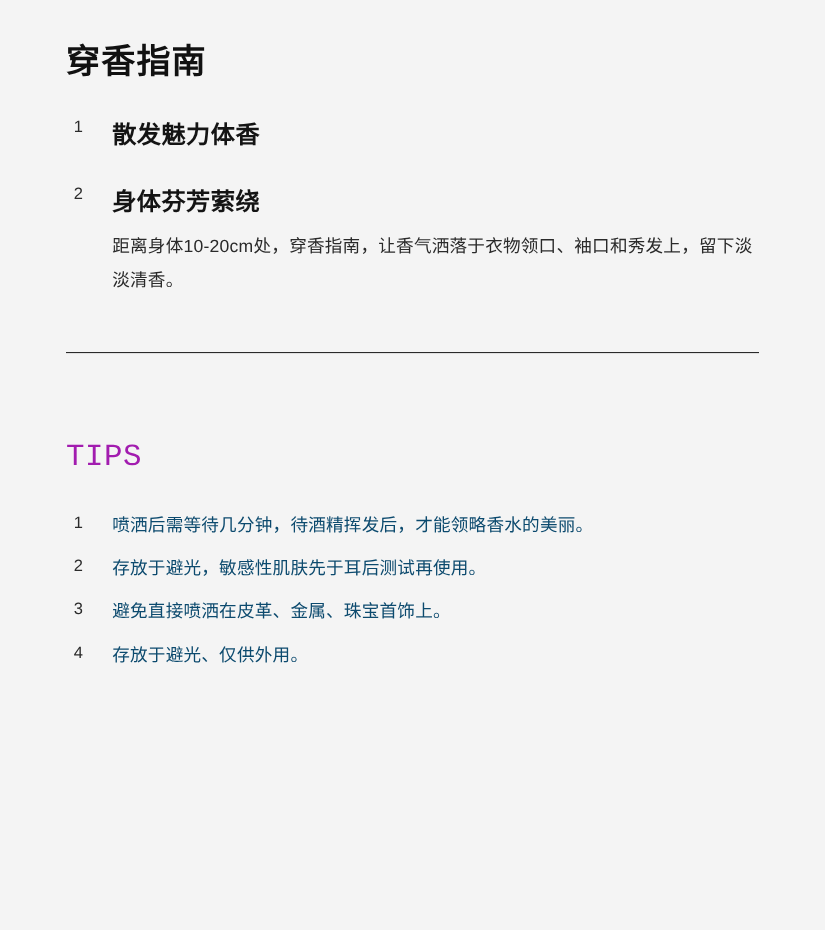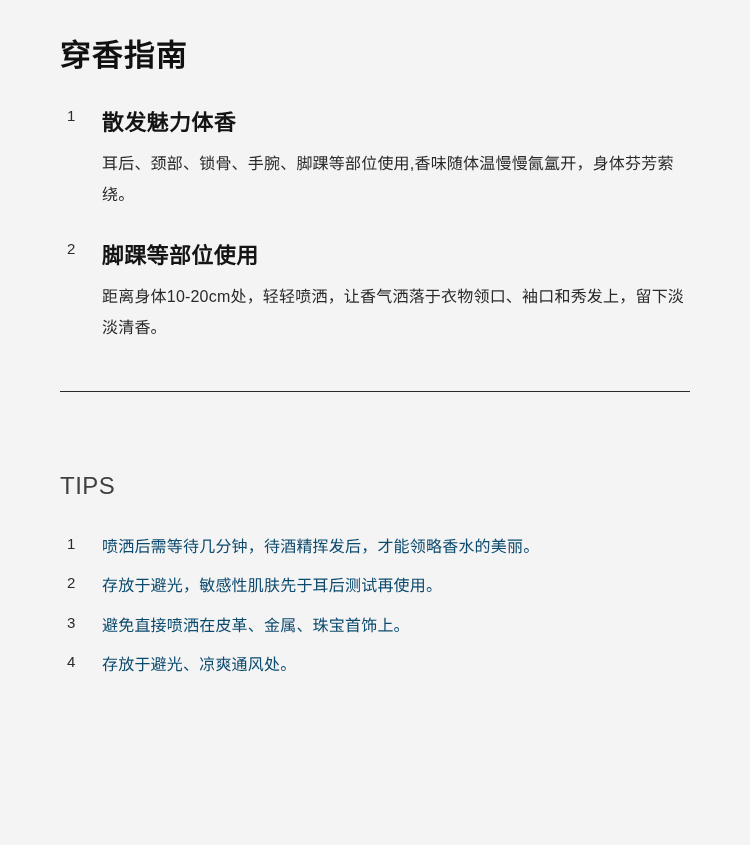--- a/index.html
+++ b/index.html
@@ -81,26 +81,26 @@
     height: 1px;
     background: #2a2a2a;
     width: 100%;
   }
 
   
   .tips-section {
     padding: 80px 60px 0 60px;
   }
   .tips-title {
-    font-size: 24px;
+    font-size: 28px;
     font-weight: 400;
     letter-spacing: 0.5px;
     margin: 0 0 34px 0;
-    color: #404040;
-    font-family: Liberation Sans, sans-serif;
+    color: #a21caf;
+    font-family: Liberation Mono, monospace;
   }
   .tips-list {
     margin: 0;
     padding: 0;
     list-style: none;
   }
   .tips-item {
     position: relative;
     margin-bottom: 13px;
     min-height: 22px;
@@ -129,28 +129,27 @@
 <div class="page">
 
   <section class="guide-section">
     <h1 class="section-title">穿香指南</h1>
 
     <ul class="guide-list">
       <li class="guide-item">
         <span class="guide-index">1</span>
         <div class="guide-body">
           <div class="guide-heading">散发魅力体香</div>
-          <div class="guide-text">耳后、颈部、锁骨、手腕、脚踝等部位使用,香味随体温慢慢氤氲开，身体芬芳萦绕。</div>
         </div>
       </li>
       <li class="guide-item">
         <span class="guide-index">2</span>
         <div class="guide-body">
-          <div class="guide-heading">脚踝等部位使用</div>
-          <div class="guide-text">距离身体10-20cm处，轻轻喷洒，让香气洒落于衣物领口、袖口和秀发上，留下淡淡清香。</div>
+          <div class="guide-heading">身体芬芳萦绕</div>
+          <div class="guide-text">距离身体10-20cm处，穿香指南，让香气洒落于衣物领口、袖口和秀发上，留下淡淡清香。</div>
         </div>
       </li>
     </ul>
   </section>
 
   <div class="divider-wrap">
     <div class="divider"></div>
   </div>
 
   <section class="tips-section">
@@ -164,18 +163,18 @@
       <li class="tips-item">
         <span class="tips-index">2</span>
         <div class="tips-text">存放于避光，敏感性肌肤先于耳后测试再使用。</div>
       </li>
       <li class="tips-item">
         <span class="tips-index">3</span>
         <div class="tips-text">避免直接喷洒在皮革、金属、珠宝首饰上。</div>
       </li>
       <li class="tips-item">
         <span class="tips-index">4</span>
-        <div class="tips-text">存放于避光、凉爽通风处。</div>
+        <div class="tips-text">存放于避光、仅供外用。</div>
       </li>
     </ul>
   </section>
 
 </div>
 
 </body></html>

